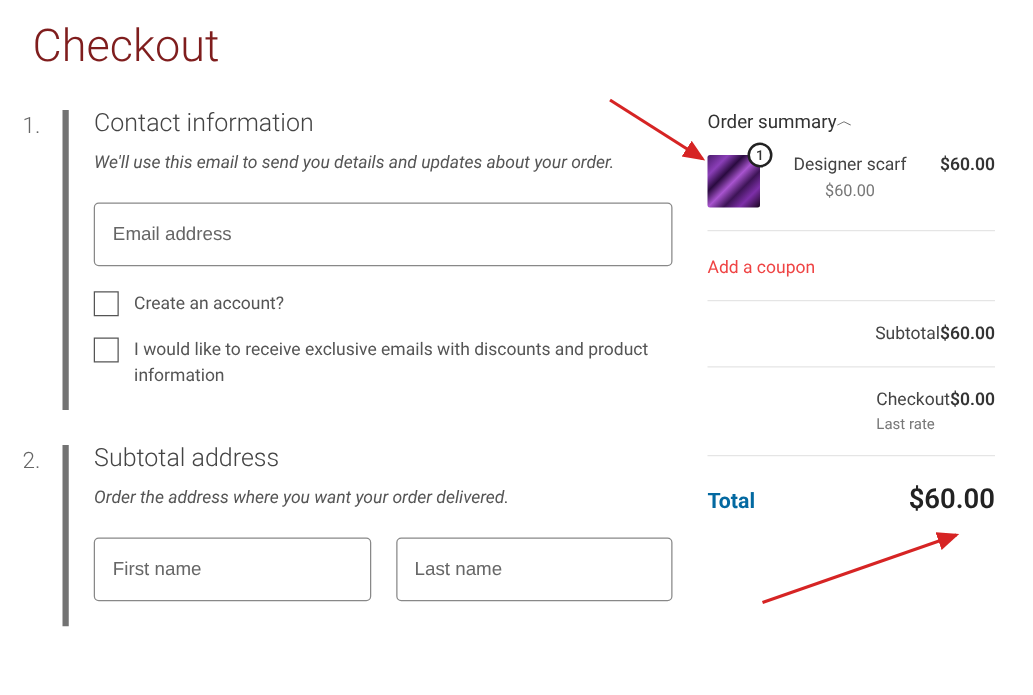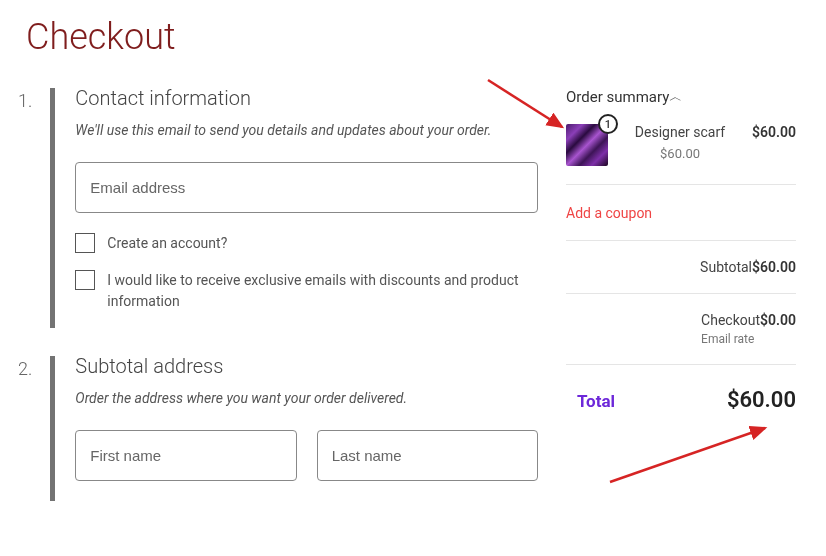--- a/index.html
+++ b/index.html
@@ -199,22 +199,21 @@
     }
     .total-row {
       display: flex;
       justify-content: space-between;
       padding: 22px 0 10px 0;
       align-items: baseline;
     }
     .total-label {
       font-size: 17px;
       font-weight: 700;
-      color: #6d28d9;
-      margin-left: 11px;
+      color: #0369a1;
     }
     .total-val {
       font-size: 22px;
       font-weight: 600;
       color: #222;
     }
     .arrow {
       position: absolute;
       pointer-events: none;
     }
@@ -281,21 +280,21 @@
     </div>
 
     <div class="summary-row">
       <span class="summary-label">Subtotal</span>
       <span class="summary-val">$60.00</span>
     </div>
 
     <div class="summary-row">
       <div>
         <div class="summary-label">Checkout</div>
-        <div class="ship-sub">Email rate</div>
+        <div class="ship-sub">Last rate</div>
       </div>
       <span class="summary-val">$0.00</span>
     </div>
 
     <div class="total-row">
       <span class="total-label">Total</span>
       <span class="total-val">$60.00</span>
     </div>
   </div>
 </div>

